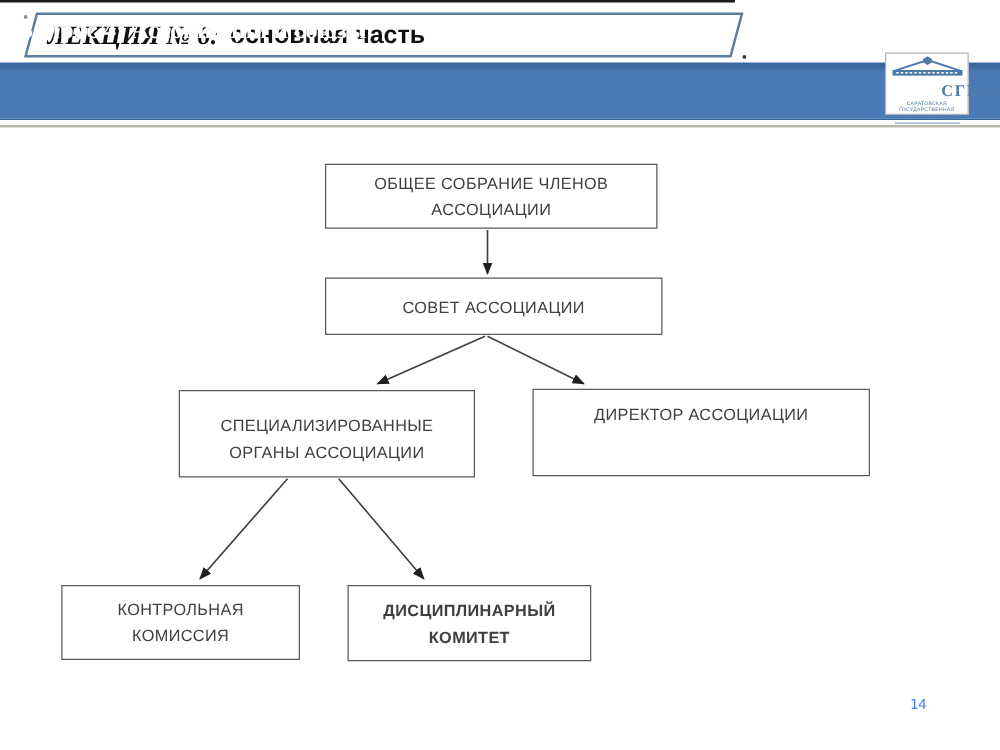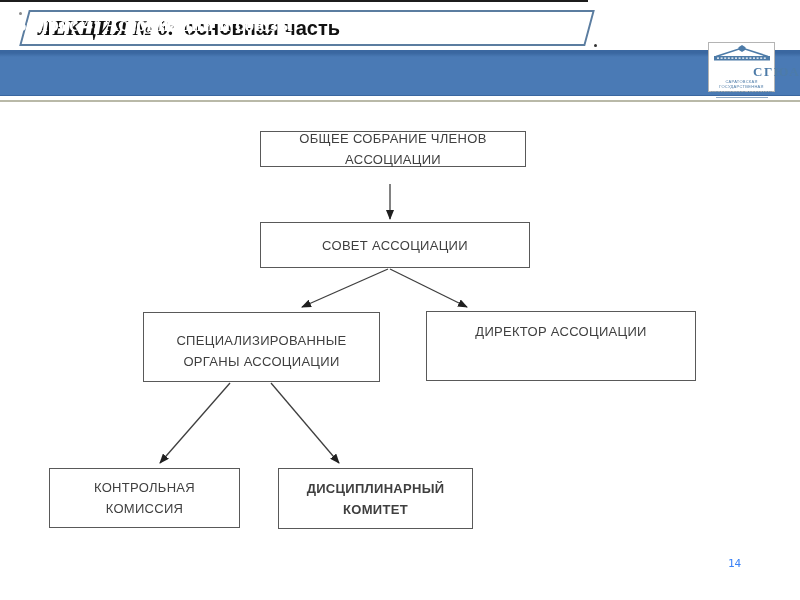--- a/index.html
+++ b/index.html
@@ -39,21 +39,21 @@
   .logo-acronym{font-family:"Liberation Serif",serif;font-weight:bold;font-size:13px;
                 letter-spacing:1.5px;color:#4d7ba8;line-height:13px;margin-left:44px;}
   .logo-tiny{font-size:4px;line-height:5px;color:#4d7ba8;letter-spacing:.3px;margin-top:1px;}
   .logo-rule{width:52px;height:1px;background:#8fa9c4;margin:2px auto 0 auto;}
 
   
   .node{position:absolute;background:#fff;border:1px solid #595959;box-sizing:border-box;
         color:#3f3f3f;font-size:13px;letter-spacing:.3px;text-align:center;line-height:21px;}
   .node.center{display:flex;flex-direction:column;justify-content:center;}
   .node.top{padding-top:17px;}
-  .n1{left:260px;top:131px;width:266px;height:36px;}
+  .n1{left:260px;top:131px;width:266px;height:52px;}
   .n2{left:260px;top:222px;width:270px;height:46px;}
   .n3{left:143px;top:312px;width:237px;height:70px;}
   .n4{left:426px;top:311px;width:270px;height:70px;padding-top:9px;}
   .n5{left:49px;top:468px;width:191px;height:60px;}
   .n6{left:278px;top:468px;width:195px;height:61px;font-weight:bold;}
 
   .arrows{position:absolute;left:0;top:0;width:800px;height:600px;pointer-events:none;}
 
   .page-num{position:absolute;left:728px;top:557px;font-family:"DejaVu Sans Mono",monospace;
             font-size:11px;color:#3b82f6;}

